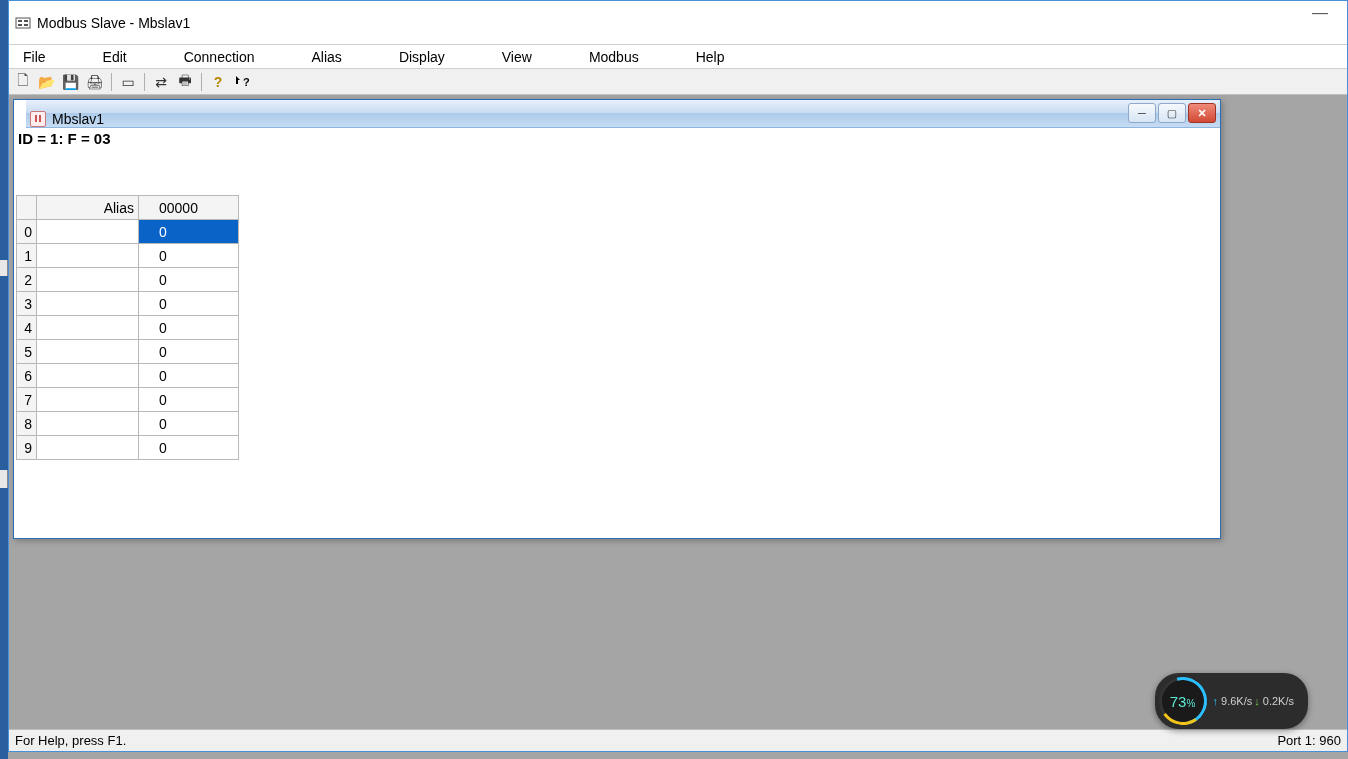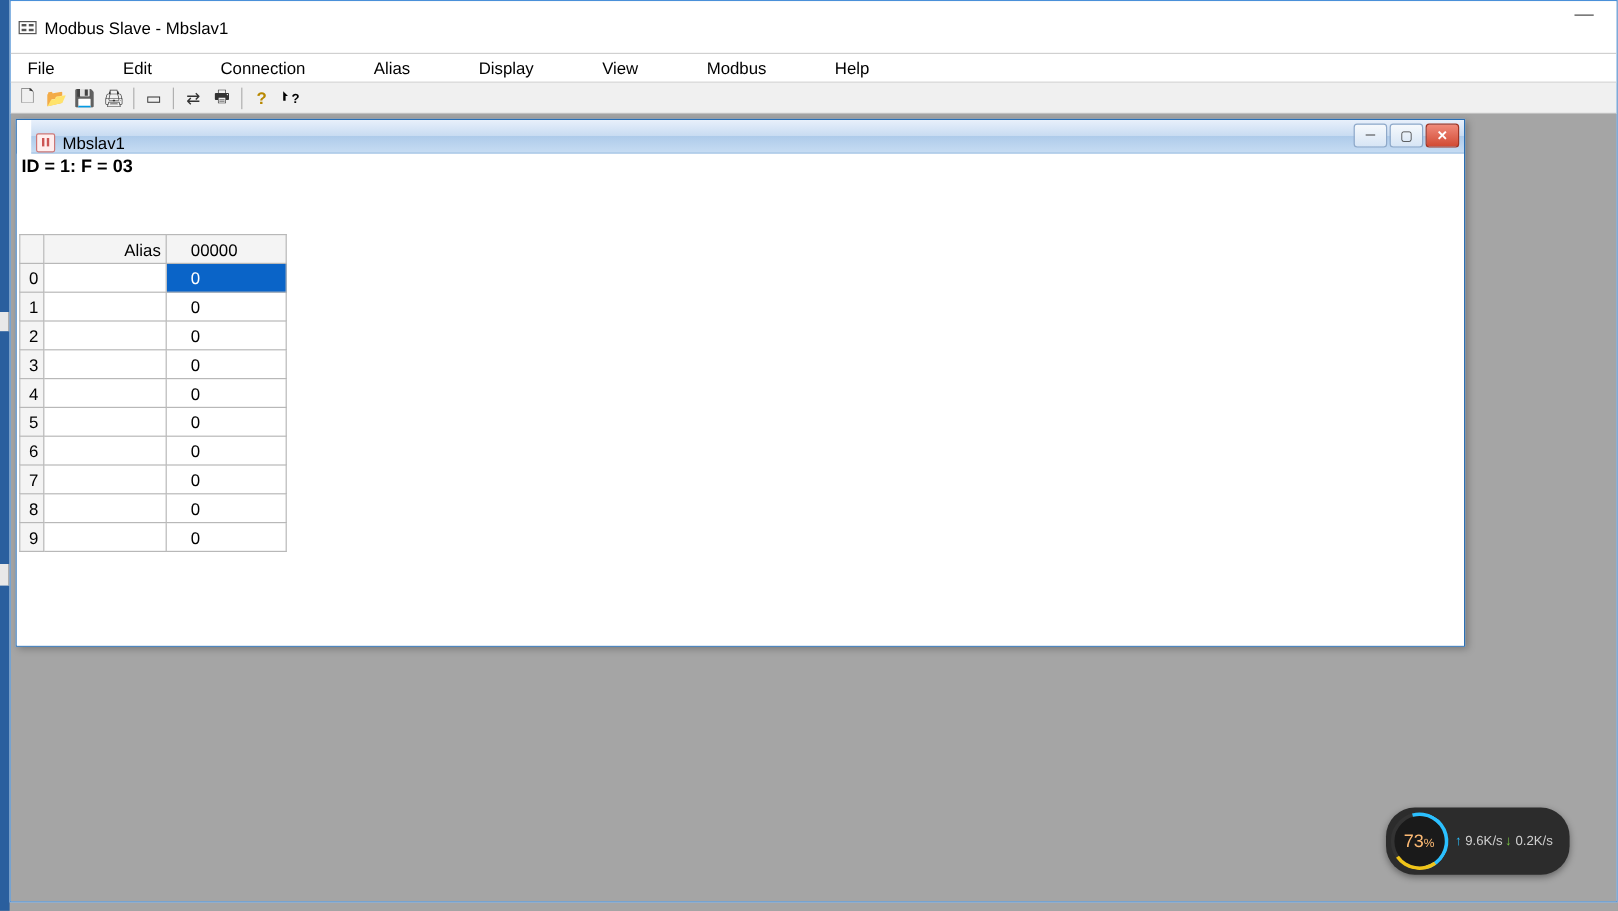--- a/index.html
+++ b/index.html
@@ -161,21 +161,21 @@
   border:3px solid transparent;
   border-top-color:#2bc0ff;border-right-color:#2bc0ff;
   transform:rotate(30deg);
 }
 .netwidget .ring::after{
   content:"";position:absolute;inset:-3px;border-radius:50%;
   border:3px solid transparent;
   border-bottom-color:#f0c419;
   transform:rotate(10deg);
 }
-.netwidget .pct { color:#fdba74; font-size:15px;}
+.netwidget .pct { color:#5eead4; font-size:15px;}
 .netwidget .pct small{font-size:10px;}
 .netwidget .rates { display:flex;flex-direction:row;gap:2px;}
 .netwidget .up::before{content:"↑ ";color:#2bc0ff;}
 .netwidget .down::before{content:"↓ ";color:#7ac943;}
 
 .left-edge {
   position:absolute; left:0; top:0; width:8px; height:759px;
   background:#2a5f9e;
 }
 .left-edge .frag{position:absolute;left:0;width:8px;background:#e8e8e8;border-right:1px solid #888;}
@@ -306,20 +306,24 @@
                 <td class="aliascol"></td>
                 <td class="valcol">0</td>
               </tr>
             </tbody>
         </table>
       </div>
     </div>
 
   </div>
 
+  <div class="statusbar">
+    <span>For Help, press F1.</span>
+    <span>Port 1: 960</span>
+  </div>
 
 </div>
 
 <div class="netwidget">
   <div class="ring">
     <span class="pct"><span>73</span><small>%</small></span>
   </div>
   <div class="rates">
     <span class="up">9.6K/s</span>
     <span class="down">0.2K/s</span>

